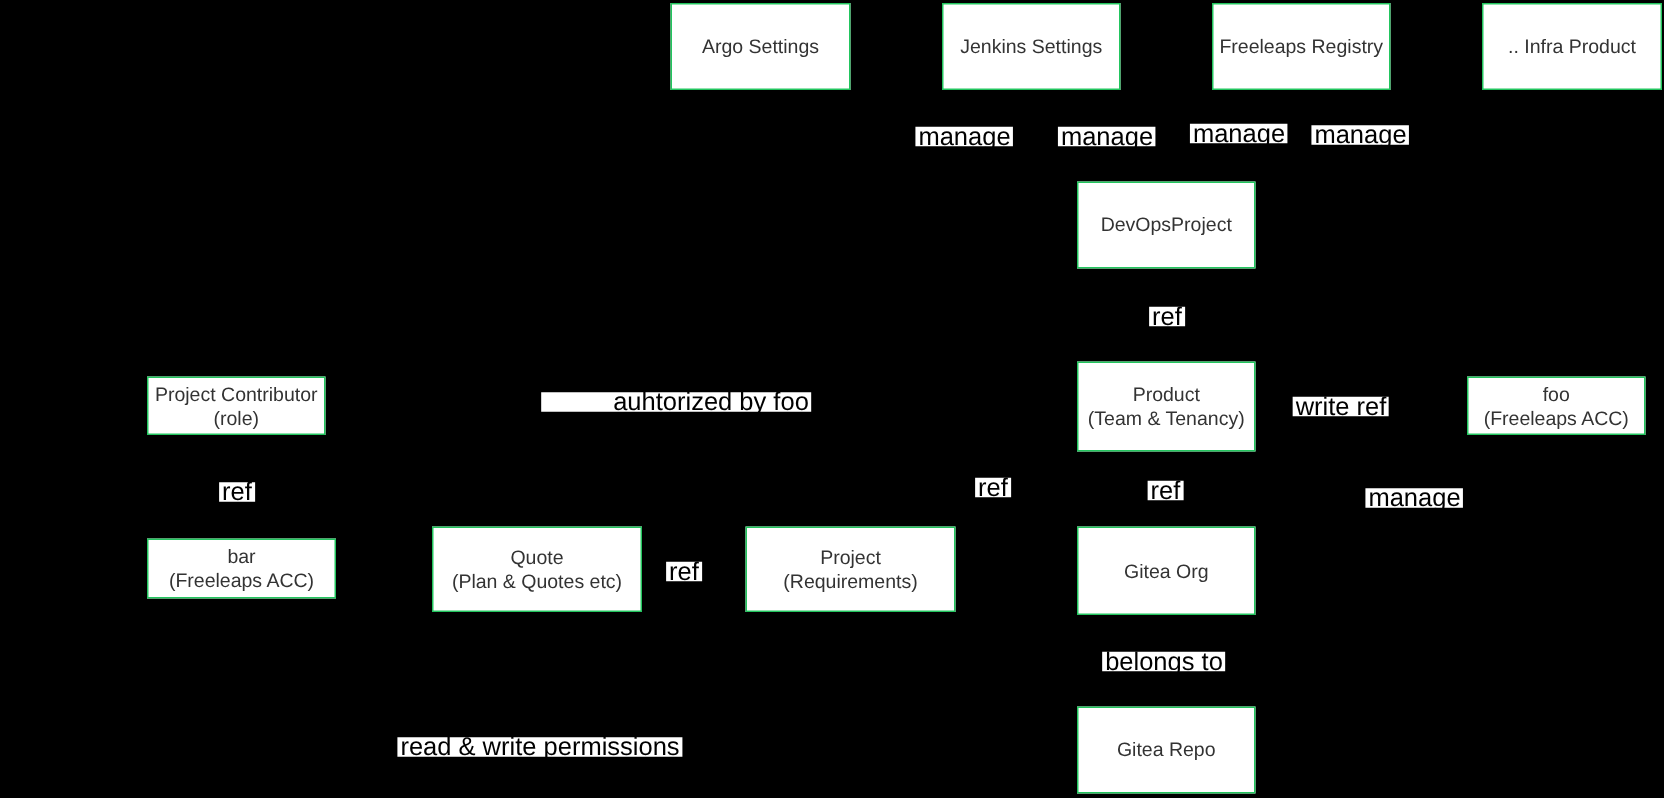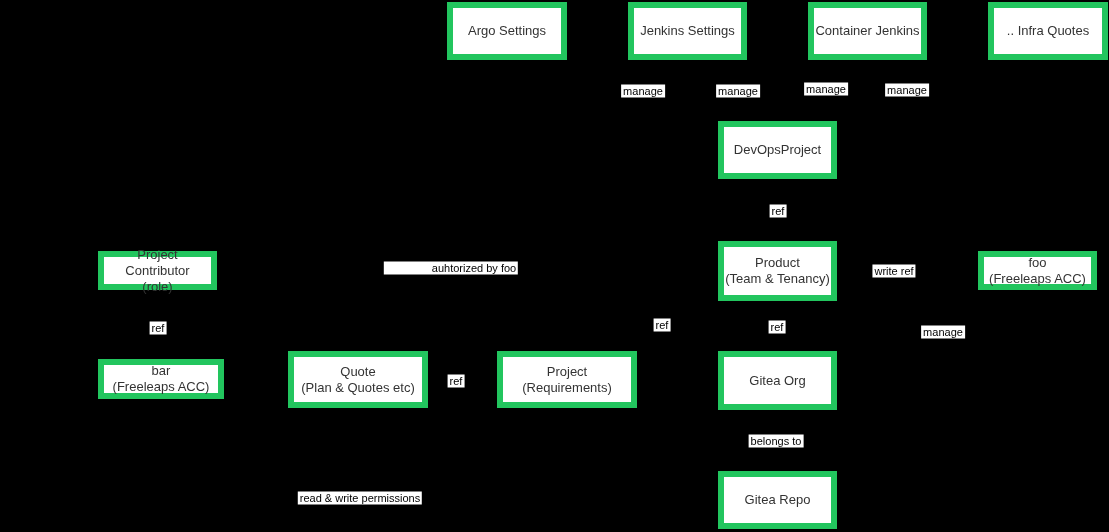--- a/index.html
+++ b/index.html
@@ -12,53 +12,53 @@
     width: 1109px;
     height: 532px;
     background: #000000;
     overflow: hidden;
     font-family: "Liberation Sans", sans-serif;
   }
   .node {
     position: absolute;
     background: #ffffff;
     color: #333333;
-    border: 6px solid #22c55e;
+    border: 1px solid #22c55e;
     box-sizing: border-box;
     display: flex;
     align-items: center;
     justify-content: center;
     text-align: center;
     font-size: 13px;
     line-height: 16px;
     white-space: pre-line;
   }
   .edge-label {
     position: absolute;
     transform: translate(-50%, -50%);
     background: #ffffff;
     color: #000000;
-    font-size: 11px;
+    font-size: 17px;
     line-height: 13px;
     padding: 0 2px;
     white-space: nowrap;
   }
 </style>
 </head>
 <body>
 
 <div id="canvas">
 
   <div class="node" style="left:447px; top:2px; width:120px; height:58px;">Argo Settings</div>
 
   <div class="node" style="left:628px; top:2px; width:119px; height:58px;text-align:center;">Jenkins Settings</div>
 
-  <div class="node" style="left:808px; top:2px; width:119px; height:58px;">Container Jenkins</div>
+  <div class="node" style="left:808px; top:2px; width:119px; height:58px;">Freeleaps Registry</div>
 
-  <div class="node" style="left:988px; top:2px; width:120px; height:58px;">.. Infra Quotes</div>
+  <div class="node" style="left:988px; top:2px; width:120px; height:58px;">.. Infra Product</div>
 
   <div class="node" style="left:718px; top:121px; width:119px; height:58px;">DevOpsProject</div>
 
   <div class="node" style="left:718px; top:241px; width:119px; height:60px;">Product
 (Team &amp; Tenancy)</div>
 
   <div class="node" style="left:718px; top:351px; width:119px; height:59px;">Gitea Org</div>
 
   <div class="node" style="left:718px; top:471px; width:119px; height:58px;">Gitea Repo</div>
 

